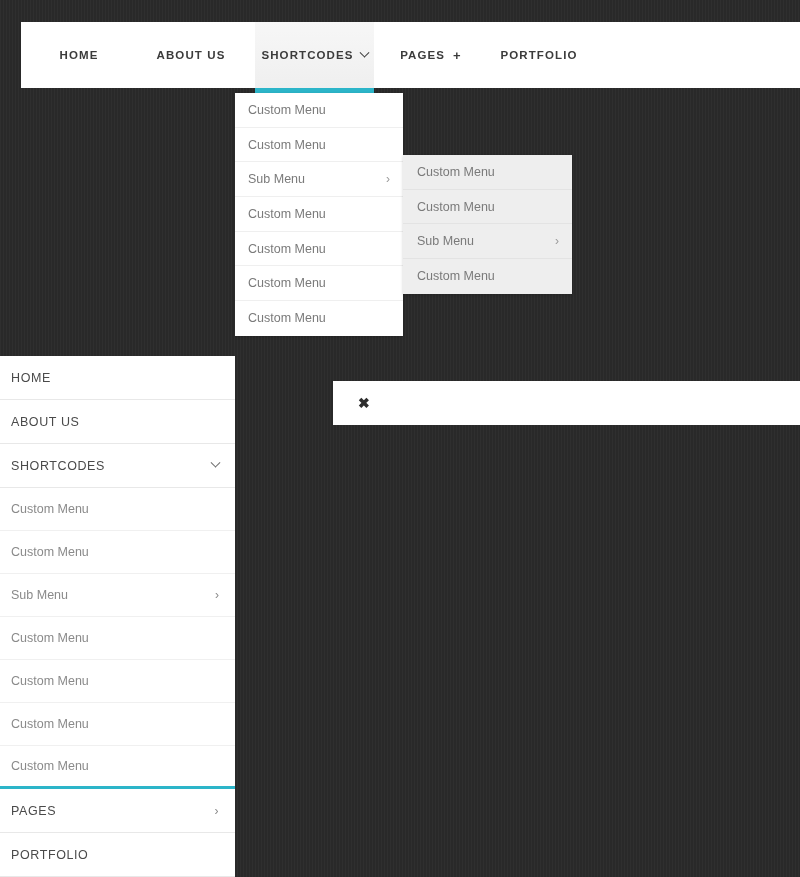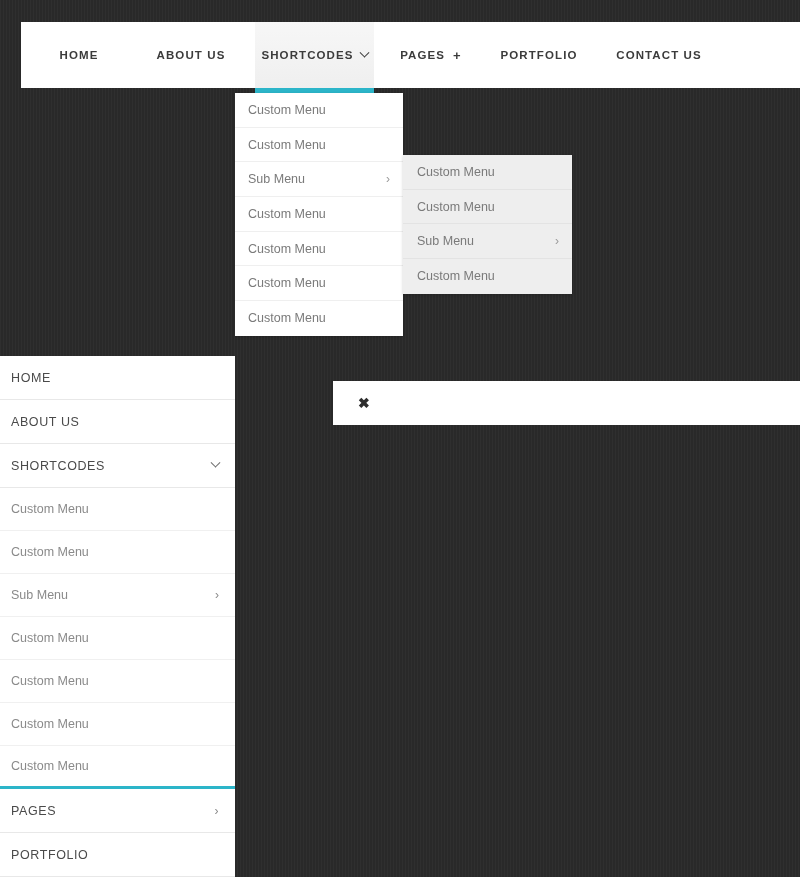--- a/index.html
+++ b/index.html
@@ -222,23 +222,20 @@
       <span>SHORTCODES</span>
       <span class="caret-down"></span>
     </div>
     <div class="nav-item nav-pages">
       <span>PAGES</span>
       <span class="plus-sign">+</span>
     </div>
     <div class="nav-item nav-portfolio">
       <span>PORTFOLIO</span>
     </div>
-    <div class="nav-item nav-contact">
-      <span>CONTACT US</span>
-    </div>
   </nav>
 
 <div class="dropdown">
     <div class="dd-item">
       <span>Custom Menu</span>
     </div>
     <div class="dd-item">
       <span>Custom Menu</span>
     </div>
     <div class="dd-item">

